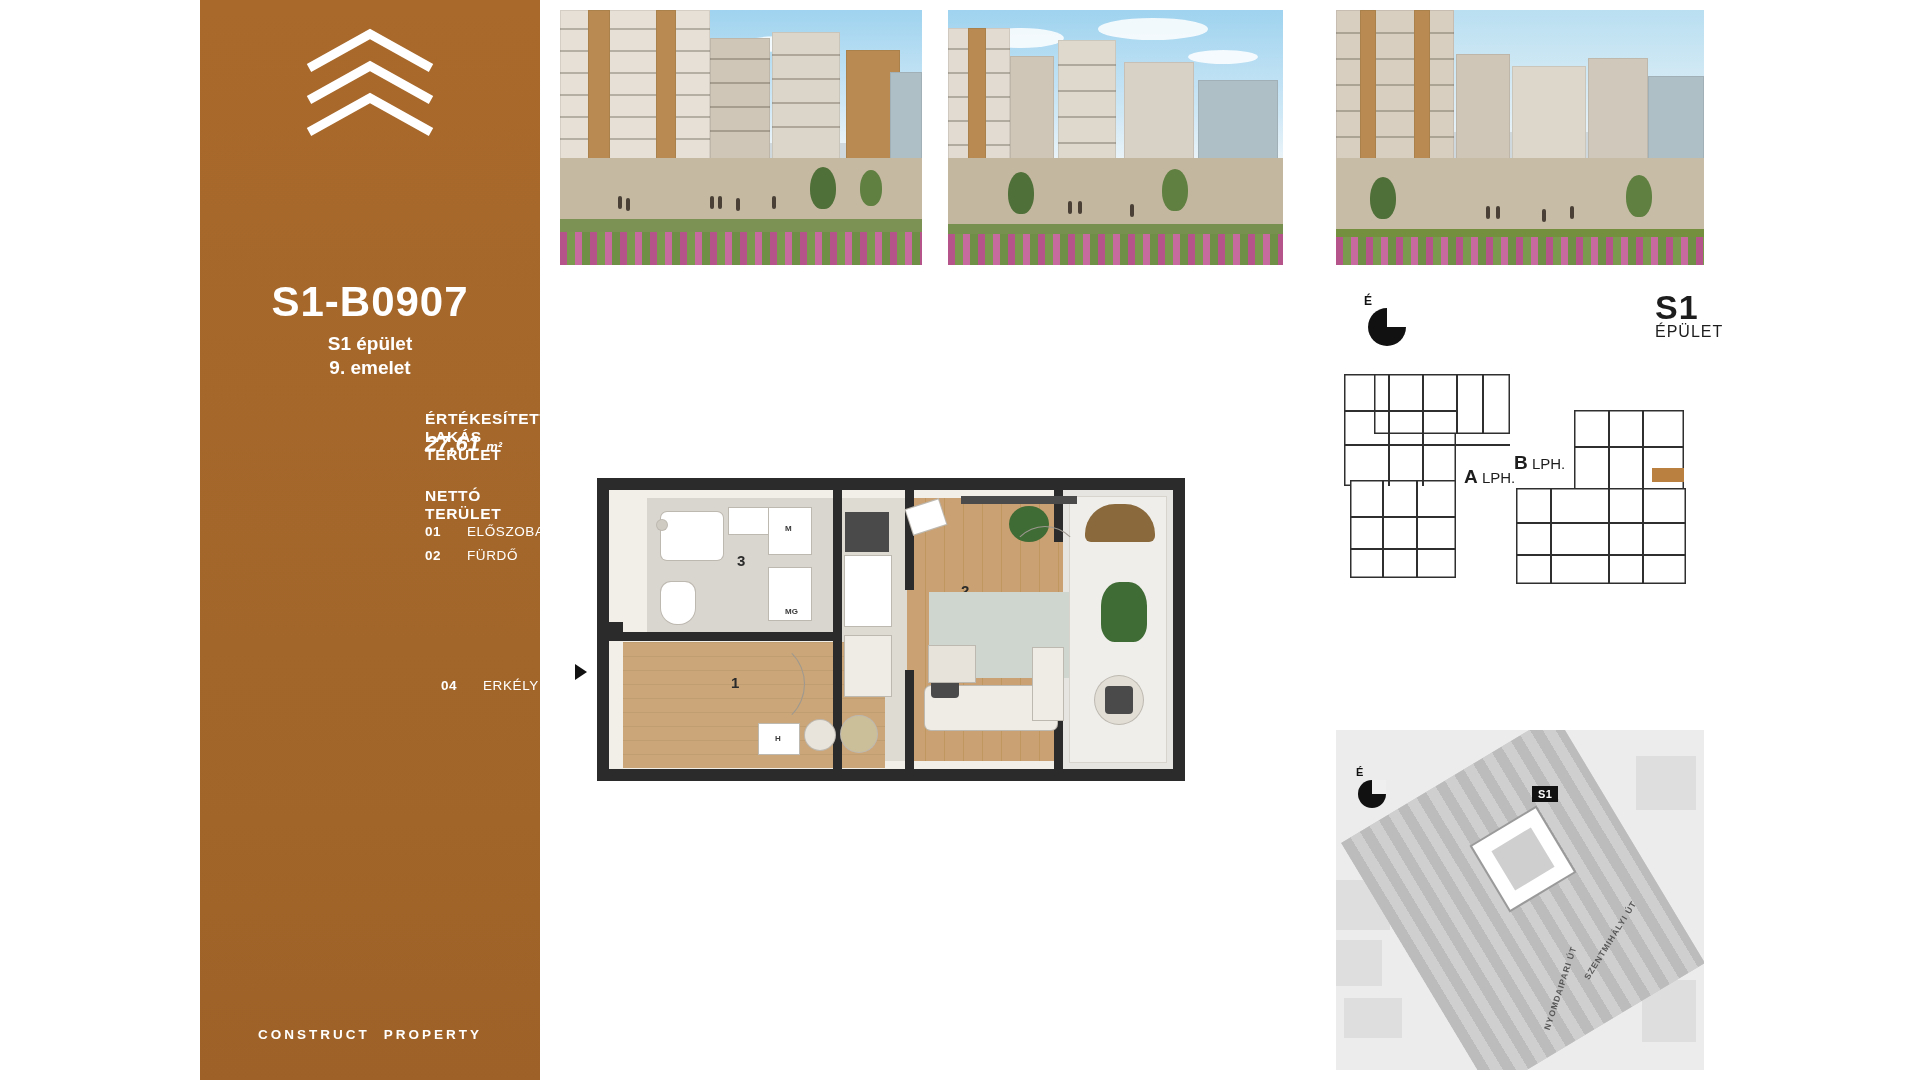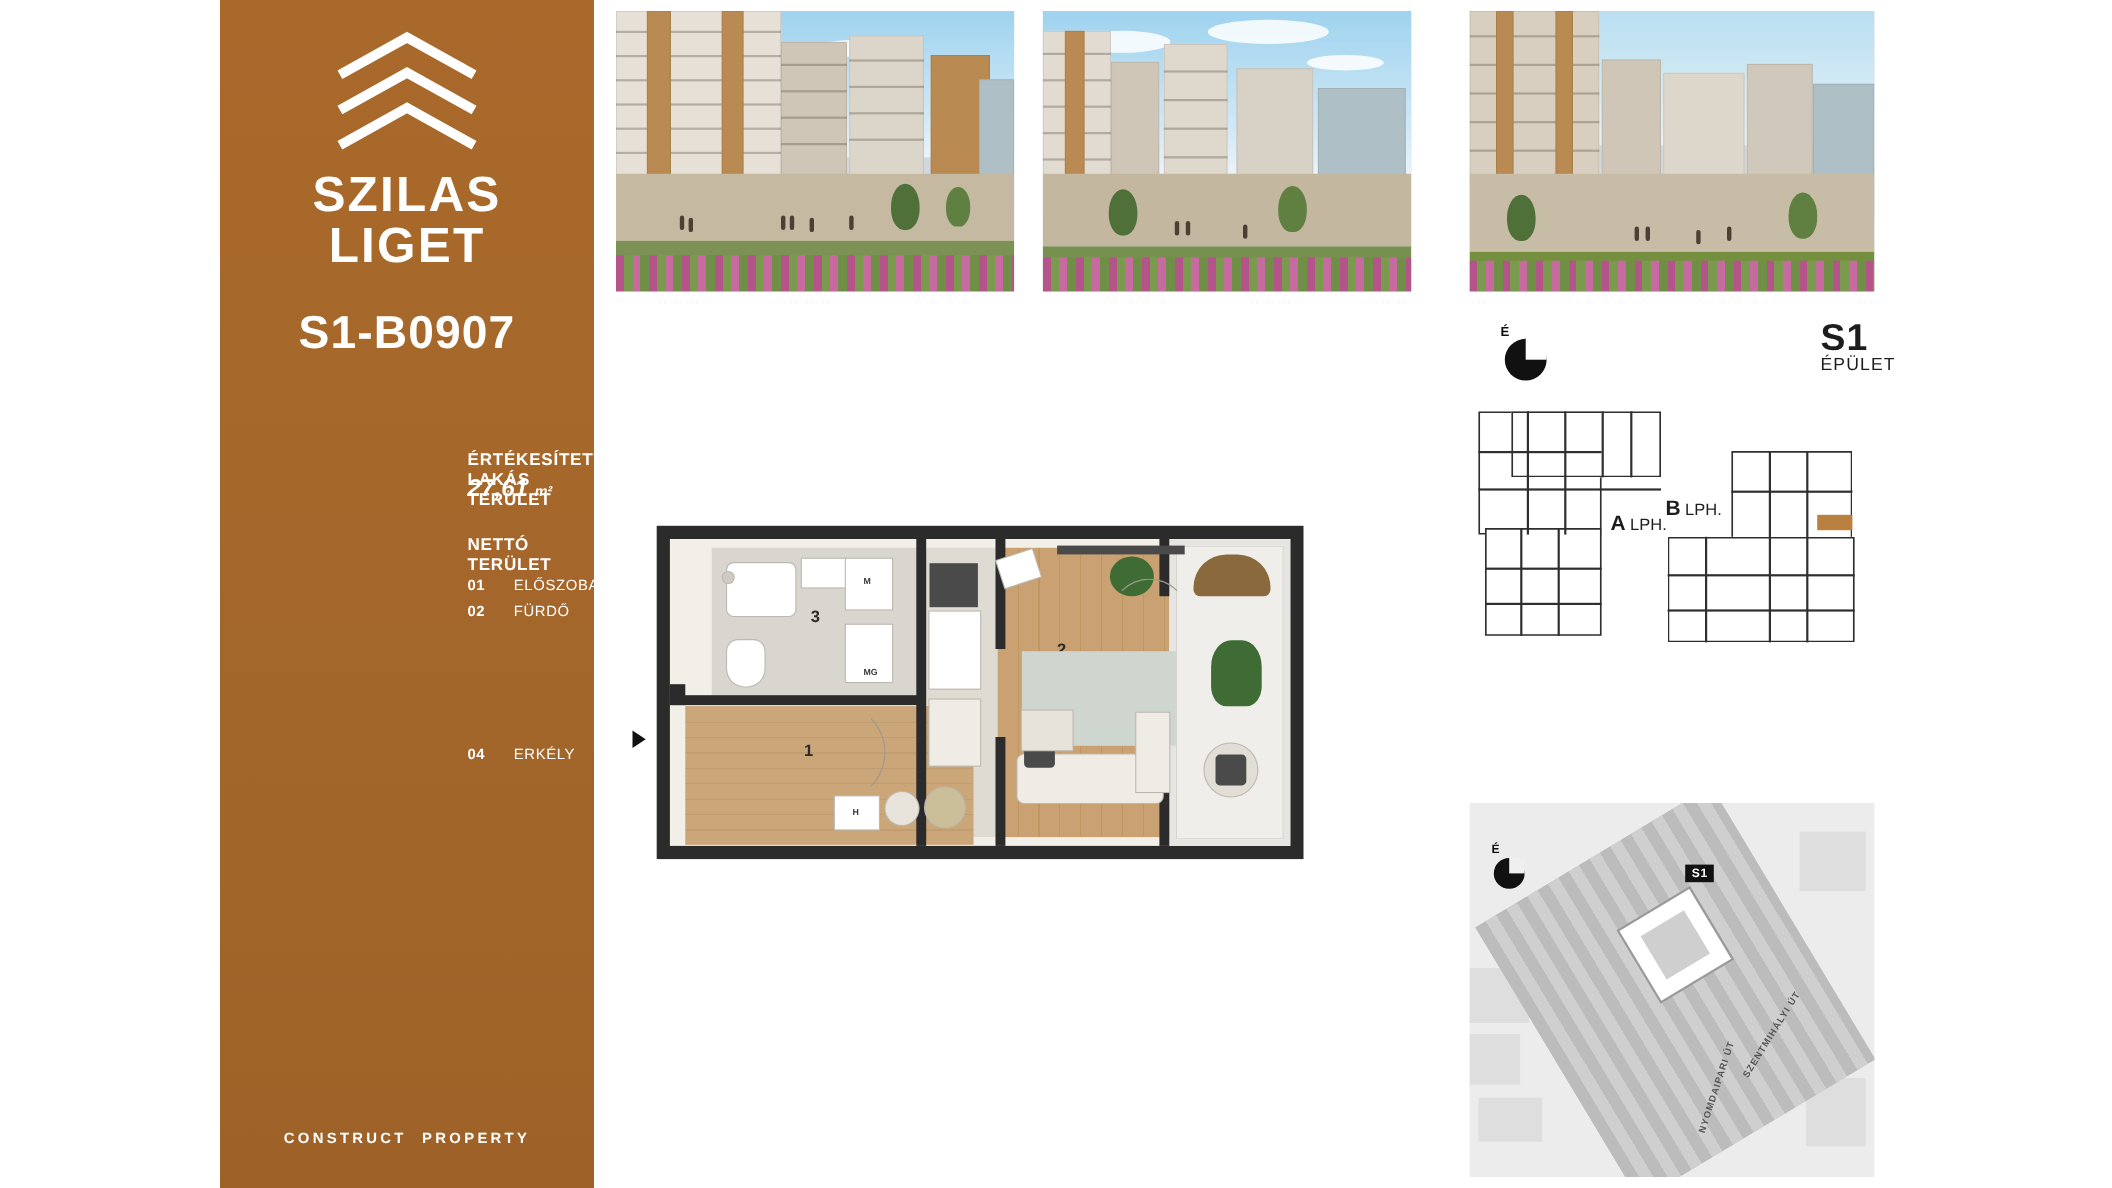--- a/index.html
+++ b/index.html
@@ -27,21 +27,21 @@
 
   .netto-label{left:225px;top:487px;}
   .netto-unit{position:absolute;left:480px;top:487px;color:#fff;font-size:15px;font-weight:bold;}
 
   .rooms{position:absolute;left:225px;top:524px;width:290px;color:#fff;font-size:13.5px;}
   .room{position:relative;min-height:20px;margin-bottom:4px;}
   .room .no{position:absolute;left:0;top:0;font-weight:bold;letter-spacing:.5px;}
   .room .nm{position:absolute;left:42px;top:0;letter-spacing:.6px;line-height:1.25;width:170px;}
   .room .ar{position:absolute;right:0;top:0;text-align:right;width:60px;letter-spacing:.4px;}
   .subtotal{position:absolute;left:225px;top:629px;width:290px;color:#fff;font-size:13.5px;text-align:right;}
-  .room-balcony{position:absolute;left:225px;top:678px;width:290px;color:#fff;font-size:13.5px;text-decoration:underline;}
+  .room-balcony{position:absolute;left:241px;top:678px;width:290px;color:#fff;font-size:13.5px;text-decoration:underline;}
 
   .bayer{position:absolute;left:0;bottom:38px;width:340px;text-align:center;color:#fff;}
   .bayer .row1{font-size:36px;font-weight:bold;letter-spacing:1px;}
   .bayer .row2{font-size:13.5px;font-weight:bold;letter-spacing:3px;margin-top:2px;}
   .bayer .sep{display:inline-block;width:14px;}
 
   
   .render{position:absolute;top:10px;height:255px;overflow:hidden;background:#cfd8dc;}
   .r1{left:560px;width:362px;}
   .r2{left:948px;width:335px;}
@@ -137,27 +137,27 @@
   <div class="sidebar">
 
     <div class="logo-wrap">
       <svg class="chev" width="150" height="112" viewBox="0 0 150 112">
         <g fill="none" stroke="#ffffff" stroke-width="9" stroke-linejoin="miter">
           <polyline points="14,40 75,6 136,40"></polyline>
           <polyline points="14,72 75,38 136,72"></polyline>
           <polyline points="14,104 75,70 136,104"></polyline>
         </g>
       </svg>
-      <div class="logo-text">
-        <span class="l1">SZILAS</span>
-        <span class="l2">LIGET</span>
-      </div>
     </div>
 
     <div class="unit-code">S1-B0907</div>
+    <div class="unit-sub">
+      <div>S1 épület</div>
+      <div>9. emelet</div>
+    </div>
 
     <div class="block-label sold-area-label">ÉRTÉKESÍTETT LAKÁS TERÜLET</div>
     <div class="sold-area-value">
       <span>27,61</span>
       <span class="u">m²</span>
     </div>
 
     <div class="block-label netto-label">NETTÓ TERÜLET</div>
     <div class="netto-unit">m²</div>
 

